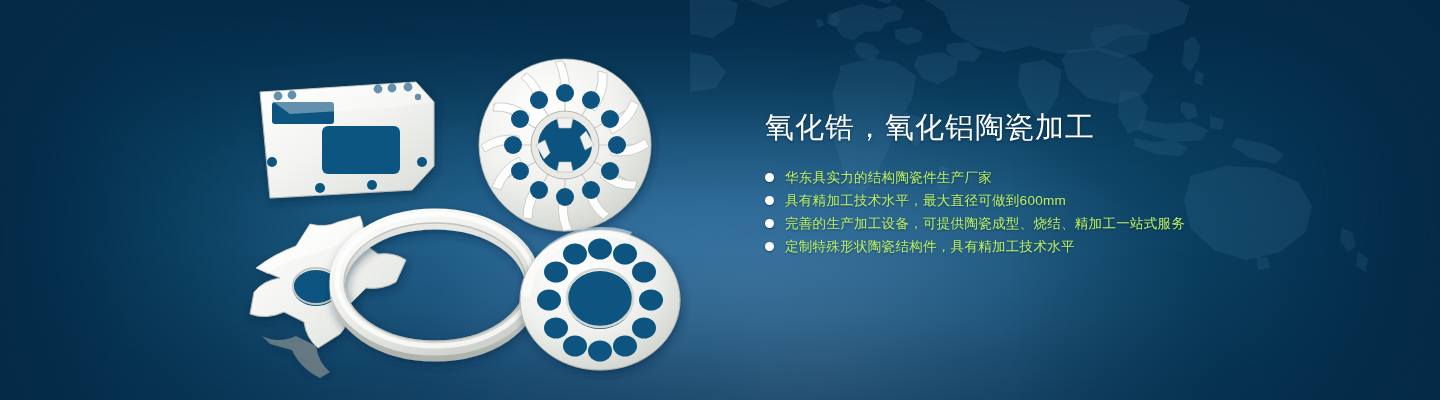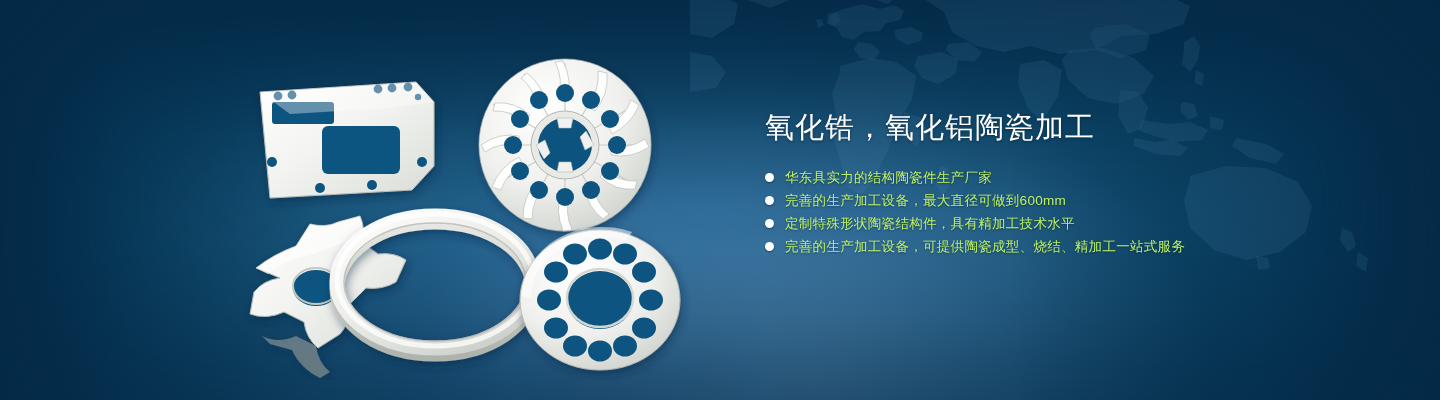--- a/index.html
+++ b/index.html
@@ -329,26 +329,26 @@
   <div class="copy">
     <h1 class="headline">氧化锆，氧化铝陶瓷加工</h1>
 
     <ul class="bullets">
       <li>
         <span class="dot"></span>
         <span class="btxt">华东具实力的结构陶瓷件生产厂家</span>
       </li>
       <li>
         <span class="dot"></span>
-        <span class="btxt">完善的生产加工设备，最大直径可做到600mm</span>
+        <span class="btxt">具有精加工技术水平，最大直径可做到600mm</span>
+      </li>
+      <li>
+        <span class="dot"></span>
+        <span class="btxt">完善的生产加工设备，可提供陶瓷成型、烧结、精加工一站式服务</span>
       </li>
       <li>
         <span class="dot"></span>
         <span class="btxt">定制特殊形状陶瓷结构件，具有精加工技术水平</span>
       </li>
-      <li>
-        <span class="dot"></span>
-        <span class="btxt">完善的生产加工设备，可提供陶瓷成型、烧结、精加工一站式服务</span>
-      </li>
     </ul>
   </div>
 
 </div>
 
 </body></html>

